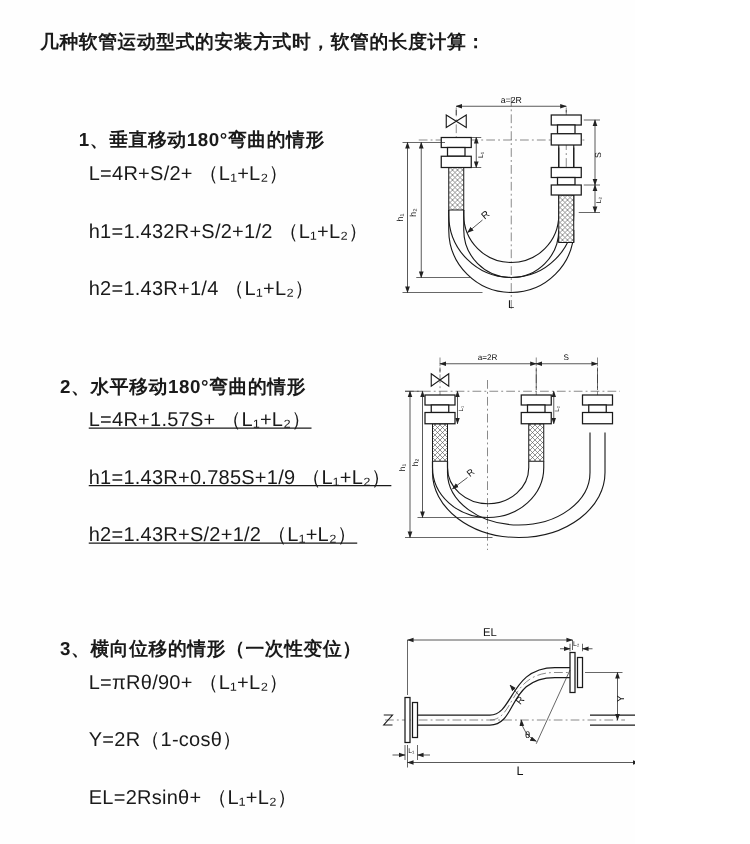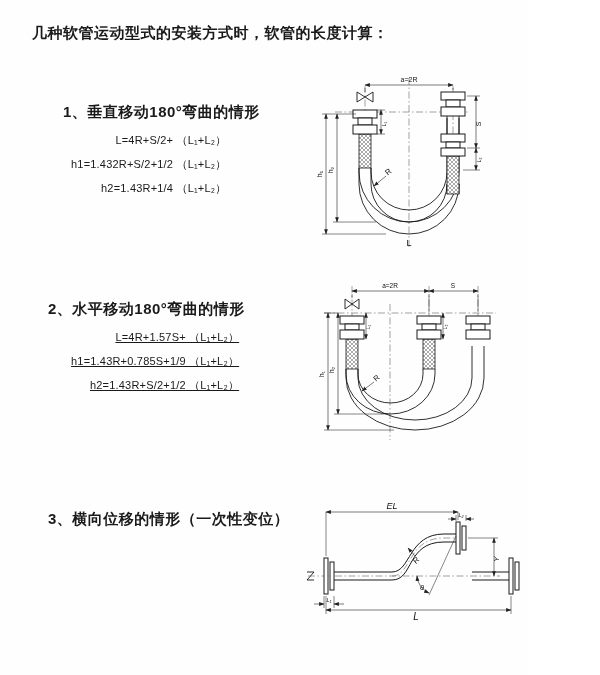--- a/index.html
+++ b/index.html
@@ -1,21 +1,21 @@
 <!DOCTYPE html>
 <html><head>
 <meta charset="utf-8">
 <style>
   html,body{margin:0;padding:0;background:#fff;}
   .page{position:relative;width:508px;height:675px;background:#fefefe;overflow:hidden;
-        font-family:"Liberation Sans",sans-serif;color:#1a1a1a;padding-left:19px;}
+        font-family:"Liberation Sans",sans-serif;color:#1a1a1a;}
   .title{position:absolute;left:32px;top:24px;font-size:15px;font-weight:bold;letter-spacing:.5px;}
   .sec-head{position:absolute;left:48px;font-size:15px;font-weight:bold;letter-spacing:.5px;}
-  .formulas{position:absolute;left:71px;display:flex;flex-direction:column;gap:6px;
-            font-size:11px;font-weight:500;line-height:18px;letter-spacing:.2px;align-items:flex-end;}
+  .formulas{position:absolute;left:71px;display:flex;flex-direction:column;gap:28px;
+            font-size:16px;font-weight:500;line-height:18px;letter-spacing:.2px;}
   .diagram{position:absolute;}
   svg{display:block;}
   .obj{stroke:#1a1a1a;stroke-width:1;fill:none;}
   .obj2{stroke:#1a1a1a;stroke-width:.9;fill:none;}
   .fit{stroke:#1a1a1a;stroke-width:1;fill:#fff;}
   .dim{stroke:#222;stroke-width:.6;fill:none;}
   .ext{stroke:#222;stroke-width:.55;fill:none;}
   .cl{stroke:#555;stroke-width:.55;fill:none;stroke-dasharray:7 2.5 1.5 2.5;}
   .dlabel{font-family:"Liberation Sans",sans-serif;fill:#111;}
 </style>
@@ -181,22 +181,27 @@
         <text class="dlabel" x="54" y="47" transform="rotate(-90 54 47)" font-size="5">L₁</text>
         <text class="dlabel" x="131" y="47" transform="rotate(-90 131 47)" font-size="5">L₂</text>
         <text class="dlabel" x="8" y="94" transform="rotate(-90 8 94)">h₁</text>
         <text class="dlabel" x="18" y="90" transform="rotate(-90 18 90)">h₂</text>
         <text class="dlabel" x="62" y="100" transform="rotate(-40 62 100)" font-size="7.5">R</text>
       </g>
     </svg>
   </div>
 
   <div class="sec-head" style="top:510px;text-align:center;">3、横向位移的情形（一次性变位）</div>
-
-  <div class="diagram" style="left:304px;top:498px;font-style:italic;">
+  <div class="formulas" style="top:538px;">
+    <div>L=πRθ/90+ （L₁+L₂）</div>
+    <div>Y=2R（1-cosθ）</div>
+    <div>EL=2Rsinθ+ （L₁+L₂）</div>
+  </div>
+
+  <div class="diagram" style="left:304px;top:498px;">
     <svg width="244" height="152" viewBox="0 0 244 152">
       <defs>
         <marker id="mc" viewBox="0 0 10 10" refX="9" refY="5" markerWidth="9" markerHeight="9" orient="auto-start-reverse">
           <path d="M0,1.5 L10,5 L0,8.5 Z" fill="#222"></path>
         </marker>
       </defs>
 
       <g>
         <path class="cl" d="M4,78 H196"></path>
         <path class="cl" d="M88,78 C108,78 103,40 140,40 L152,40"></path>

